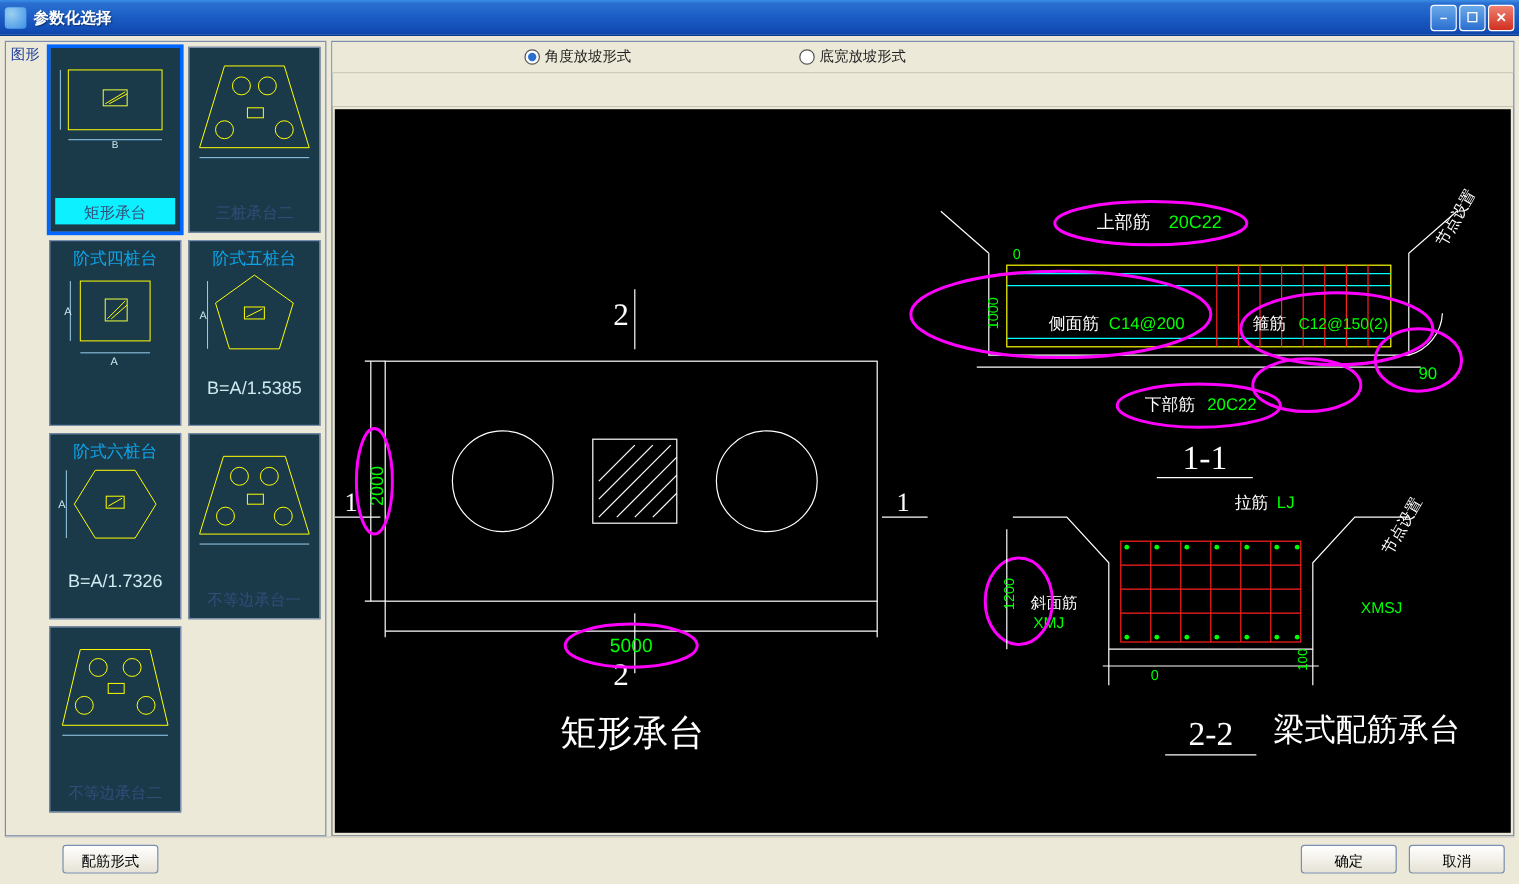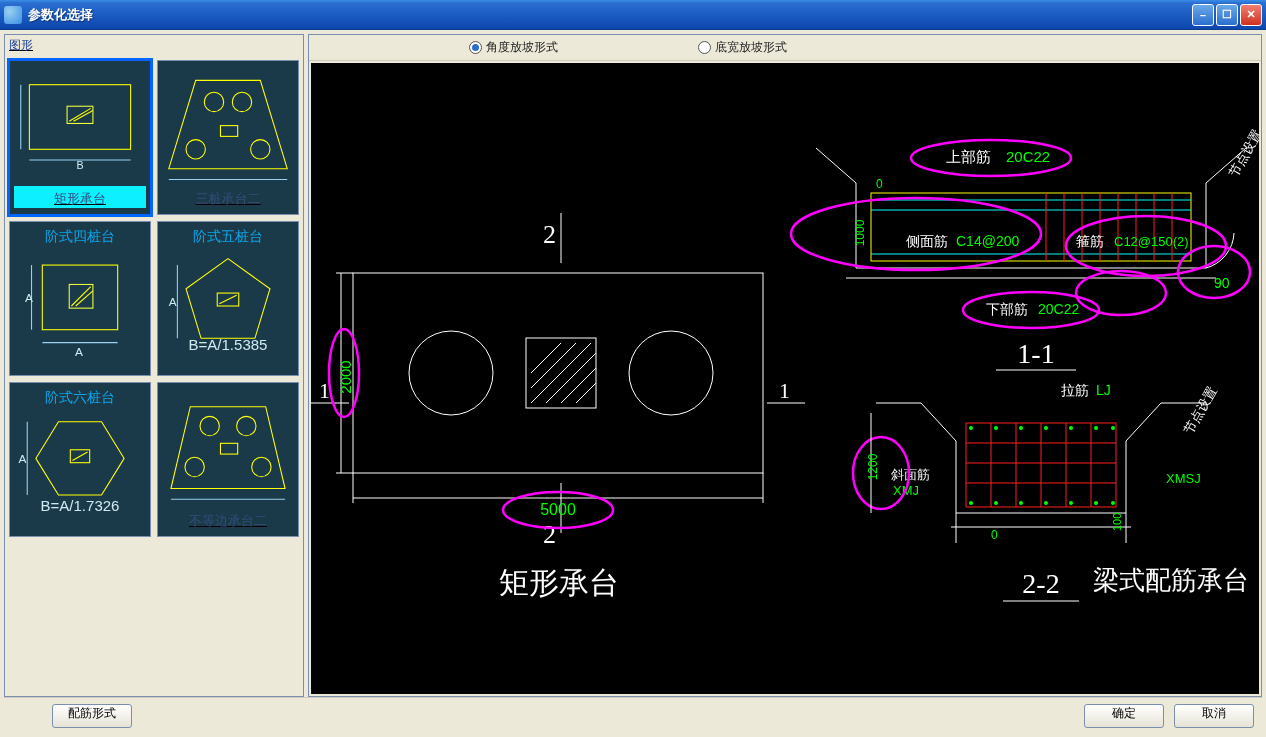--- a/index.html
+++ b/index.html
@@ -55,27 +55,26 @@
 
 .workrow {
   flex: 1;
   display: flex;
   gap: 4px;
   min-height: 0;
 }
 
 
 .left-panel {
-  width: 300px;
+  width: 268px;
   border: 1px solid #7a8fb0;
   background: #ece9d8;
   display: flex;
-  flex-direction: column;
+  flex-direction: row;
   position: relative;
-  text-decoration: underline;
 }
 .panel-caption {
   color: #1f3f9b;
   font-size: 12px;
   margin: 2px 4px;
 }
 .thumb-scroll {
   flex: 1;
   overflow-y: auto;
   padding: 4px;
@@ -134,20 +133,21 @@
 .thumb-scroll::-webkit-scrollbar-track { background: #e0dcd0; border: 1px solid #c5c0b0; }
 .thumb-scroll::-webkit-scrollbar-thumb { background: #c5c0b0; border: 1px solid #a09880; }
 
 
 .main-area {
   flex: 1;
   display: flex;
   flex-direction: column;
   border: 1px solid #7a8fb0;
   background: #ece9d8;
+  gap: 28px;
 }
 .radio-row {
   height: 26px;
   display: flex;
   align-items: center;
   gap: 140px;
   padding-left: 160px;
   background: #ece9d8;
   border-bottom: 1px solid #cfcabd;
 }
@@ -194,21 +194,21 @@
 .spacer { flex: 1; }
 .btn {
   min-width: 80px;
   height: 24px;
   background: linear-gradient(#fff,#e6e2d5);
   border: 1px solid #7a8fb0;
   border-radius: 3px;
   font-size: 12px;
   padding: 0 14px;
   margin-left: 10px;
-  display: flex; align-items: flex-start; justify-content: center; font-family: Liberation Mono, monospace;
+  display: flex; align-items: flex-end; justify-content: center; font-family: Liberation Mono, monospace;
 }
 .btn-left { margin-left: 40px; }
 
 
 .tsvg { position:absolute; inset:0; }
 
 </style>
 </head>
 <body>
 
@@ -293,20 +293,32 @@
               <polygon points="45,36 85,36 106,70 85,104 45,104 24,70" class="thin-yellow"></polygon>
               <rect x="56" y="62" width="18" height="12" class="thin-yellow"></rect>
               <line x1="58" y1="72" x2="72" y2="64" class="thin-yellow"></line>
               <line x1="16" y1="36" x2="16" y2="104" style="stroke:#9ad0f0"></line>
               <text x="8" y="74" style="fill:#cfeaf0;font-size:11px">A</text>
             </svg>
             <span class="thumb-sublabel">B=A/1.7326</span>
             <div class="thumb-label-area"></div>
           </div>
 
+          <div class="thumb">
+            <svg class="tsvg" viewBox="0 0 130 140">
+              <polygon points="34,22 96,22 120,100 10,100" class="thin-yellow"></polygon>
+              <circle cx="50" cy="42" r="9" class="thin-yellow"></circle>
+              <circle cx="80" cy="42" r="9" class="thin-yellow"></circle>
+              <circle cx="36" cy="82" r="9" class="thin-yellow"></circle>
+              <circle cx="94" cy="82" r="9" class="thin-yellow"></circle>
+              <rect x="58" y="60" width="16" height="10" class="thin-yellow"></rect>
+              <line x1="10" y1="110" x2="120" y2="110" style="stroke:#9ad0f0"></line>
+            </svg>
+            <div class="thumb-label-area"><span class="thumb-label">不等边承台一</span></div>
+          </div>
 
           <div class="thumb">
             <svg class="tsvg" viewBox="0 0 130 140">
               <polygon points="30,22 100,22 118,98 12,98" class="thin-yellow"></polygon>
               <circle cx="48" cy="40" r="9" class="thin-yellow"></circle>
               <circle cx="82" cy="40" r="9" class="thin-yellow"></circle>
               <circle cx="34" cy="78" r="9" class="thin-yellow"></circle>
               <circle cx="96" cy="78" r="9" class="thin-yellow"></circle>
               <rect x="58" y="56" width="16" height="10" class="thin-yellow"></rect>
               <line x1="12" y1="108" x2="118" y2="108" style="stroke:#9ad0f0"></line>

